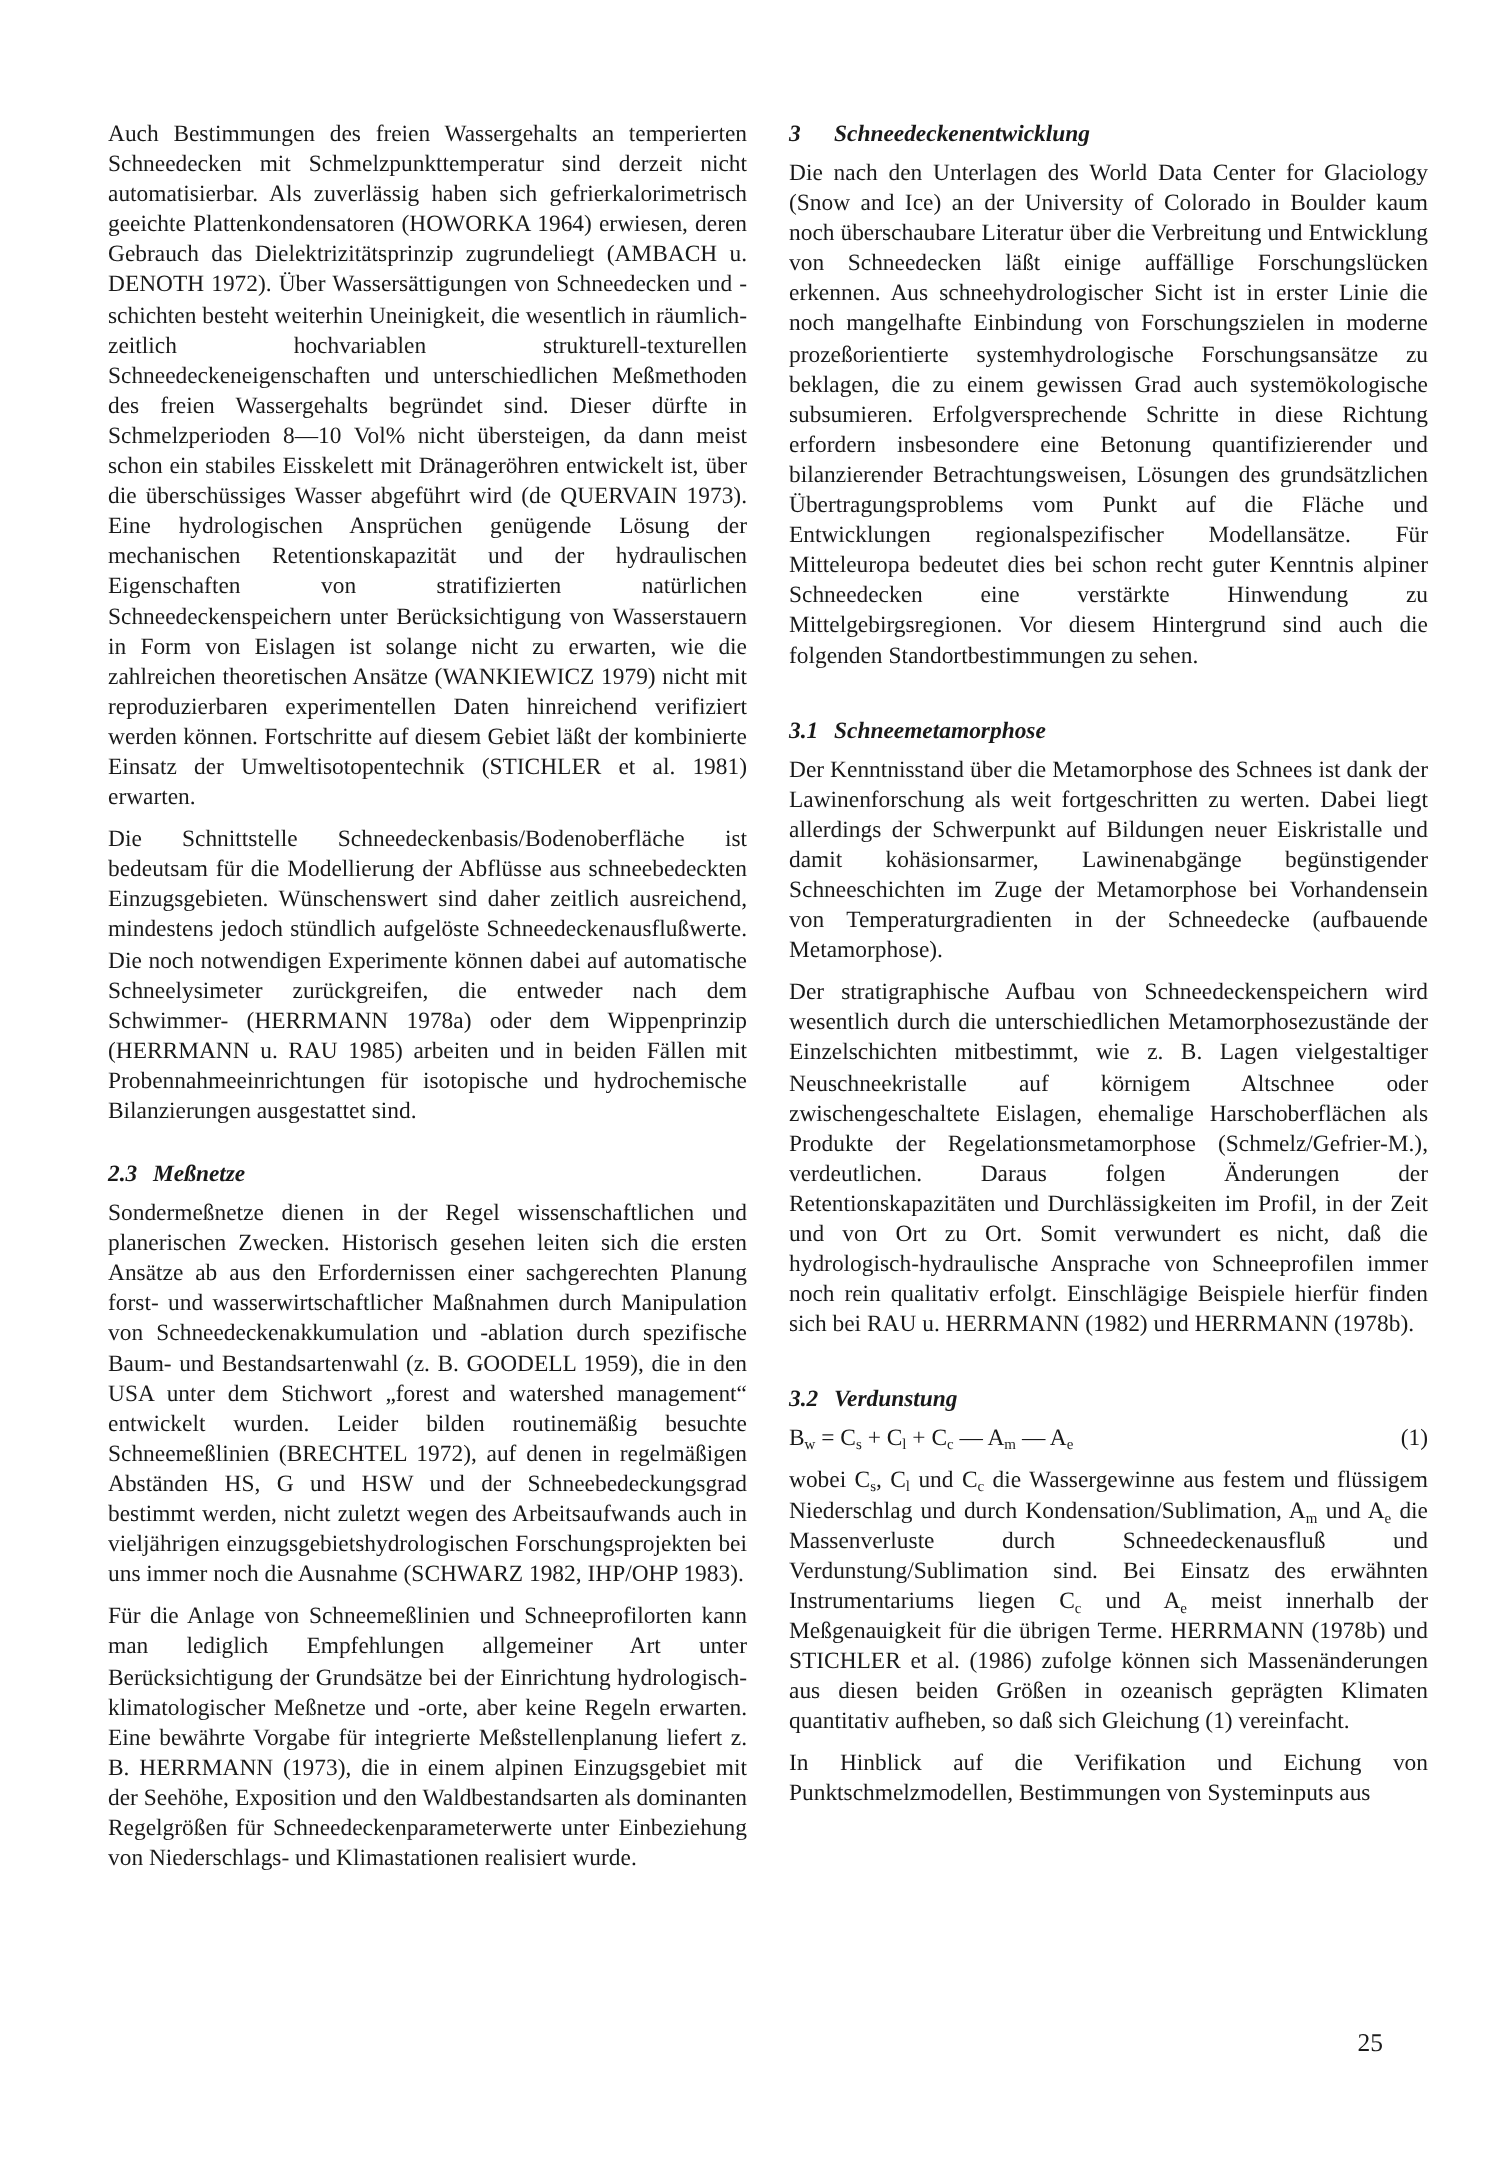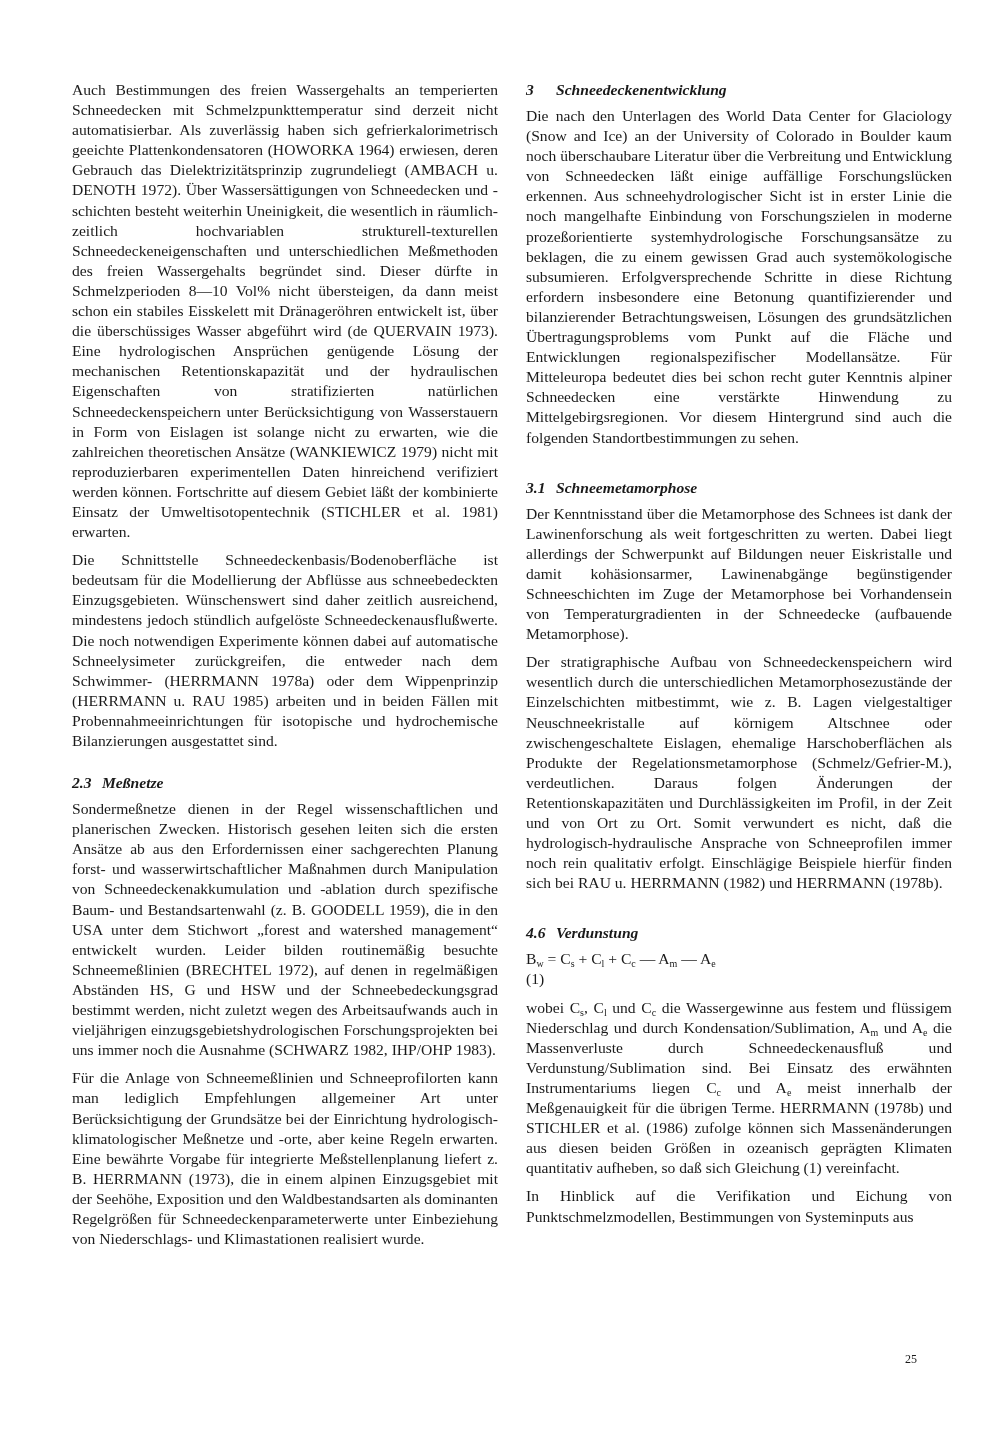--- a/index.html
+++ b/index.html
@@ -9,23 +9,23 @@
     color: #1a1a1a;
   }
   .col { position: absolute; top: 80px; width: 426px; font-size: 15.6px; line-height: 20.1px; }
   .col.left { left: 72px; }
   .col.right { left: 526px; }
   p { margin: 0 0 8px 0; text-align: justify; hyphens: manual; }
   h2 { font-size: 15.6px; font-weight: bold; margin: 0 0 6px 0; line-height: 20px; font-style: italic; }
   h2 .num { display: inline-block; width: 30px; }
   .gap-lg { height: 22px; }
   .gap-md { height: 14px; }
-  .eq { display: flex; justify-content: space-between; margin: 2px 0 8px 0; flex-direction: column; }
+  .eq { display: flex; justify-content: space-between; margin: 2px 0 8px 0; }
   sub { font-size: 10px; vertical-align: -3px; line-height: 0; }
-  .pagenum { position: absolute; left: 905px; top: 1352px; font-size: 12px; }
+  .pagenum { position: absolute; left: 905px; top: 1352px; font-size: 17px; }
 </style>
 </head>
 <body>
 
 <div class="col left">
   <p>Auch Bestimmungen des freien Wassergehalts an temperierten Schneedecken mit Schmelzpunkttemperatur sind derzeit nicht automatisierbar. Als zuverlässig haben sich gefrierkalorimetrisch geeichte Plattenkondensatoren (HOWORKA 1964) erwiesen, deren Gebrauch das Dielektrizitätsprinzip zugrundeliegt (AMBACH u. DENOTH 1972). Über Wassersättigungen von Schneedecken und -schichten besteht weiterhin Uneinigkeit, die wesentlich in räumlich-zeitlich hochvariablen strukturell-texturellen Schneedeckeneigenschaften und unterschiedlichen Meßmethoden des freien Wassergehalts begründet sind. Dieser dürfte in Schmelzperioden 8—10 Vol% nicht übersteigen, da dann meist schon ein stabiles Eisskelett mit Dränageröhren entwickelt ist, über die überschüssiges Wasser abgeführt wird (de QUERVAIN 1973). Eine hydrologischen Ansprüchen genügende Lösung der mechanischen Retentionskapazität und der hydraulischen Eigenschaften von stratifizierten natürlichen Schneedeckenspeichern unter Berücksichtigung von Wasserstauern in Form von Eislagen ist solange nicht zu erwarten, wie die zahlreichen theoretischen Ansätze (WANKIEWICZ 1979) nicht mit reproduzierbaren experimentellen Daten hinreichend verifiziert werden können. Fortschritte auf diesem Gebiet läßt der kombinierte Einsatz der Umweltisotopentechnik (STICHLER et al. 1981) erwarten.</p>
   <p>Die Schnittstelle Schneedeckenbasis/Bodenoberfläche ist bedeutsam für die Modellierung der Abflüsse aus schneebedeckten Einzugsgebieten. Wünschenswert sind daher zeitlich ausreichend, mindestens jedoch stündlich aufgelöste Schneedeckenausflußwerte. Die noch notwendigen Experimente können dabei auf automatische Schneelysimeter zurückgreifen, die entweder nach dem Schwimmer- (HERRMANN 1978a) oder dem Wippenprinzip (HERRMANN u. RAU 1985) arbeiten und in beiden Fällen mit Probennahmeeinrichtungen für isotopische und hydrochemische Bilanzierungen ausgestattet sind.</p>
   <div class="gap-md"></div>
   <h2><span class="num">2.3</span><span>Meßnetze</span></h2>
   <p>Sondermeßnetze dienen in der Regel wissenschaftlichen und planerischen Zwecken. Historisch gesehen leiten sich die ersten Ansätze ab aus den Erfordernissen einer sachgerechten Planung forst- und wasserwirtschaftlicher Maßnahmen durch Manipulation von Schneedeckenakkumulation und -ablation durch spezifische Baum- und Bestandsartenwahl (z. B. GOODELL 1959), die in den USA unter dem Stichwort „forest and watershed management“ entwickelt wurden. Leider bilden routinemäßig besuchte Schneemeßlinien (BRECHTEL 1972), auf denen in regelmäßigen Abständen HS, G und HSW und der Schneebedeckungsgrad bestimmt werden, nicht zuletzt wegen des Arbeitsaufwands auch in vieljährigen einzugsgebietshydrologischen Forschungsprojekten bei uns immer noch die Ausnahme (SCHWARZ 1982, IHP/OHP 1983).</p>
@@ -33,21 +33,21 @@
 </div>
 
 <div class="col right">
   <h2><span class="num">3</span><span>Schneedeckenentwicklung</span></h2>
   <p>Die nach den Unterlagen des World Data Center for Glaciology (Snow and Ice) an der University of Colorado in Boulder kaum noch überschaubare Literatur über die Verbreitung und Entwicklung von Schneedecken läßt einige auffällige Forschungslücken erkennen. Aus schneehydrologischer Sicht ist in erster Linie die noch mangelhafte Einbindung von Forschungszielen in moderne prozeßorientierte systemhydrologische Forschungsansätze zu beklagen, die zu einem gewissen Grad auch systemökologische subsumieren. Erfolgversprechende Schritte in diese Richtung erfordern insbesondere eine Betonung quantifizierender und bilanzierender Betrachtungsweisen, Lösungen des grundsätzlichen Übertragungsproblems vom Punkt auf die Fläche und Entwicklungen regionalspezifischer Modellansätze. Für Mitteleuropa bedeutet dies bei schon recht guter Kenntnis alpiner Schneedecken eine verstärkte Hinwendung zu Mittelgebirgsregionen. Vor diesem Hintergrund sind auch die folgenden Standortbestimmungen zu sehen.</p>
   <div class="gap-lg"></div>
   <h2><span class="num">3.1</span><span>Schneemetamorphose</span></h2>
   <p>Der Kenntnisstand über die Metamorphose des Schnees ist dank der Lawinenforschung als weit fortgeschritten zu werten. Dabei liegt allerdings der Schwerpunkt auf Bildungen neuer Eiskristalle und damit kohäsionsarmer, Lawinenabgänge begünstigender Schneeschichten im Zuge der Metamorphose bei Vorhandensein von Temperaturgradienten in der Schneedecke (aufbauende Metamorphose).</p>
   <p>Der stratigraphische Aufbau von Schneedeckenspeichern wird wesentlich durch die unterschiedlichen Metamorphosezustände der Einzelschichten mitbestimmt, wie z. B. Lagen vielgestaltiger Neuschneekristalle auf körnigem Altschnee oder zwischengeschaltete Eislagen, ehemalige Harschoberflächen als Produkte der Regelationsmetamorphose (Schmelz/Gefrier-M.), verdeutlichen. Daraus folgen Änderungen der Retentionskapazitäten und Durchlässigkeiten im Profil, in der Zeit und von Ort zu Ort. Somit verwundert es nicht, daß die hydrologisch-hydraulische Ansprache von Schneeprofilen immer noch rein qualitativ erfolgt. Einschlägige Beispiele hierfür finden sich bei RAU u. HERRMANN (1982) und HERRMANN (1978b).</p>
   <div class="gap-lg"></div>
-  <h2><span class="num">4.6</span><span>Verdunstung</span></h2>
+  <h2><span class="num">3.2</span><span>Verdunstung</span></h2>
   <div class="eq">
     <span><span>B</span><sub>w</sub><span id="eq-terms"><span> = C<sub>s</sub></span><span> + C<sub>l</sub></span><span> + C<sub>c</sub></span><span> — A<sub>m</sub></span><span> — A<sub>e</sub></span></span></span>
     <span>(1)</span>
   </div>
   <p id="after-eq"><span>wobei C</span><sub>s</sub><span>, C</span><sub>l</sub><span> und C</span><sub>c</sub><span> die Wassergewinne aus festem und flüssigem Niederschlag und durch Kondensation/Sublimation, A</span><sub>m</sub><span> und A</span><sub>e</sub><span> die Massenverluste durch Schneedeckenausfluß und Verdunstung/Sublimation sind. Bei Einsatz des erwähnten Instrumentariums liegen C</span><sub>c</sub><span> und A</span><sub>e</sub><span> meist innerhalb der Meßgenauigkeit für die übrigen Terme. HERRMANN (1978b) und STICHLER et al. (1986) zufolge können sich Massenänderungen aus diesen beiden Größen in ozeanisch geprägten Klimaten quantitativ aufheben, so daß sich Gleichung (1) vereinfacht.</span></p>
   <p>In Hinblick auf die Verifikation und Eichung von Punktschmelzmodellen, Bestimmungen von Systeminputs aus</p>
 </div>
 
 <div class="pagenum">25</div>
 

